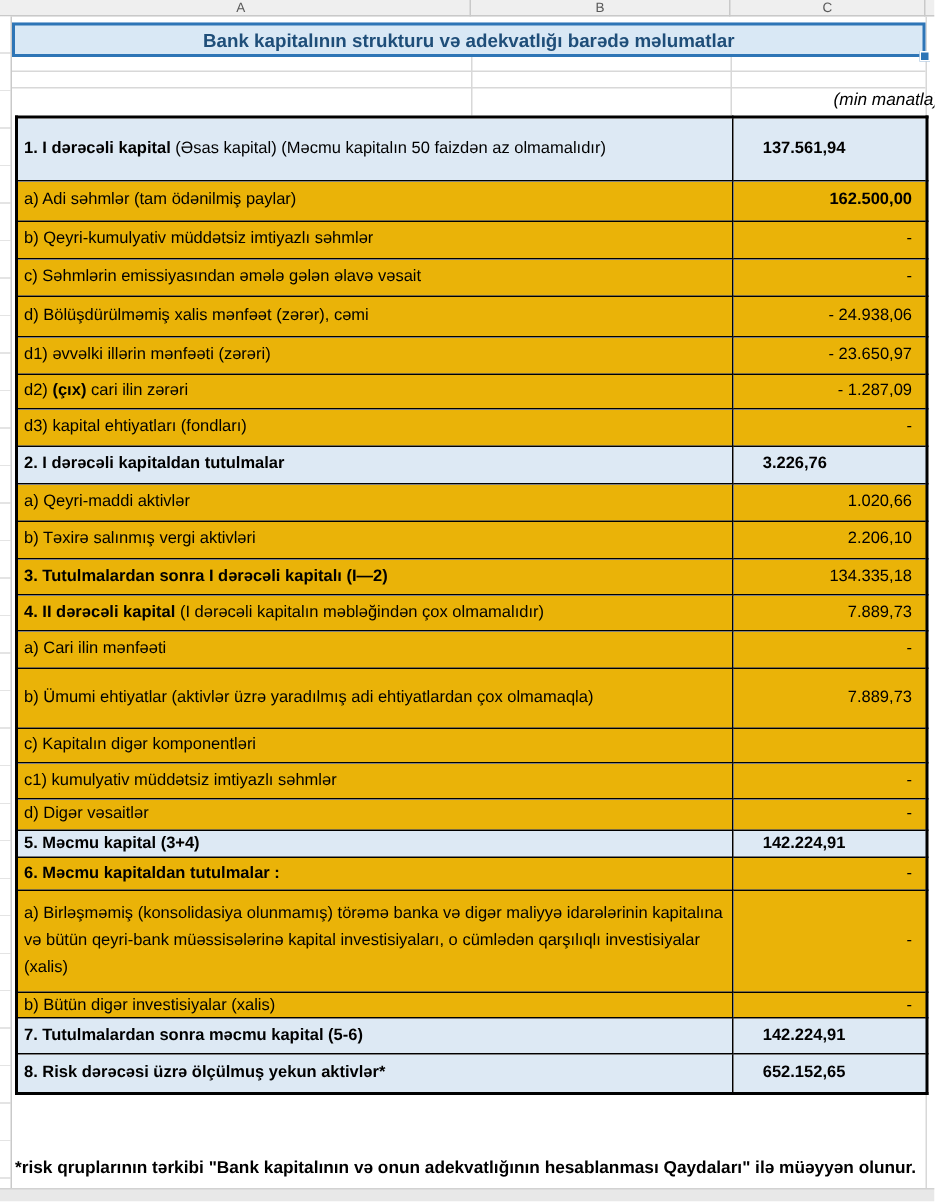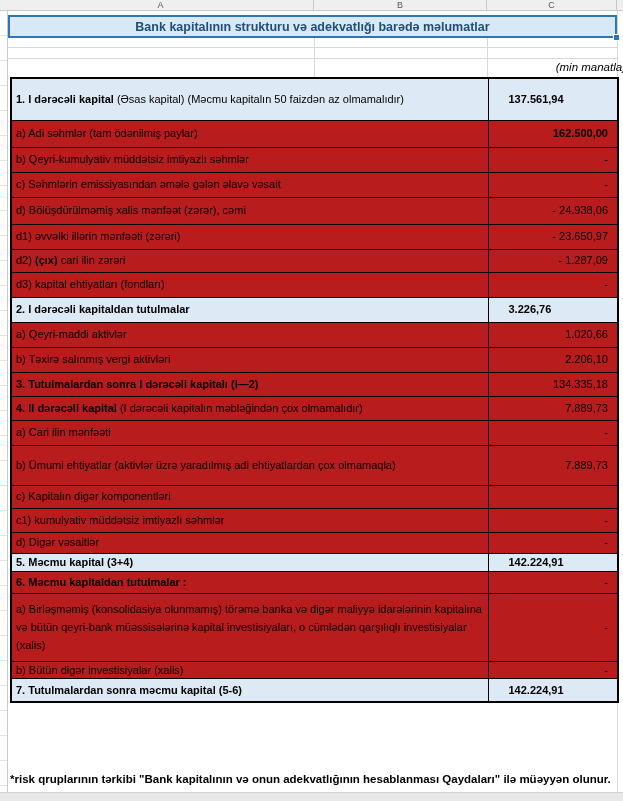--- a/index.html
+++ b/index.html
@@ -48,21 +48,21 @@
     font-style: italic; font-size: 11.5px; text-align: right;
     line-height: 19px; padding-right: 2px;
   }
   
   table.cap {
     position: absolute; left: 10px; top: 77px; width: 607px;
     border-collapse: collapse; table-layout: fixed; border: 2px solid #000;
   }
   table.cap td {
     border: 1px solid #000; vertical-align: middle;
-    padding: 1px 4px; background: #b91c1c; overflow: hidden; line-height: 1.3;
+    padding: 1px 4px; background: #eab308; overflow: hidden; line-height: 1.3;
   }
   table.cap td.lbl { width: 477px; }
   table.cap td.val { width: 130px; text-align: right; padding-right: 9px; }
   table.cap td.val.left { text-align: left; padding-left: 20px; }
   table.cap tr.blue td { background: var(--section-fill, #DDE9F4); }
   .b { font-weight: bold; }
   td.ind1 { padding-left: 17px; }
   td.ind2 { padding-left: 35px; }
   td.divider { position: relative; }
   td.divider::after {
@@ -195,19 +195,23 @@
           <td class="val">-</td>
         </tr>
         <tr style="height: 14px;">
           <td class="lbl ind1"><span>b)    Bütün digər investisiyalar (xalis)</span></td>
           <td class="val">-</td>
         </tr>
         <tr class="blue" style="height: 24px;">
           <td class="lbl ind0"><span class="b">7. Tutulmalardan  sonra məcmu kapital (5-6)</span></td>
           <td class="val b left">142.224,91</td>
         </tr>
+        <tr class="blue" style="height: 27px;">
+          <td class="lbl ind0"><span class="b">8. Risk dərəcəsi üzrə ölçülmuş  yekun aktivlər*</span></td>
+          <td class="val b left">652.152,65</td>
+        </tr>
       </tbody>
   </table>
 
   <div class="footnote">*risk qruplarının tərkibi "Bank kapitalının və onun adekvatlığının hesablanması Qaydaları" ilə müəyyən olunur.</div>
   <div class="bottom-strip"></div>
 
 </div>
 
 </body></html>

